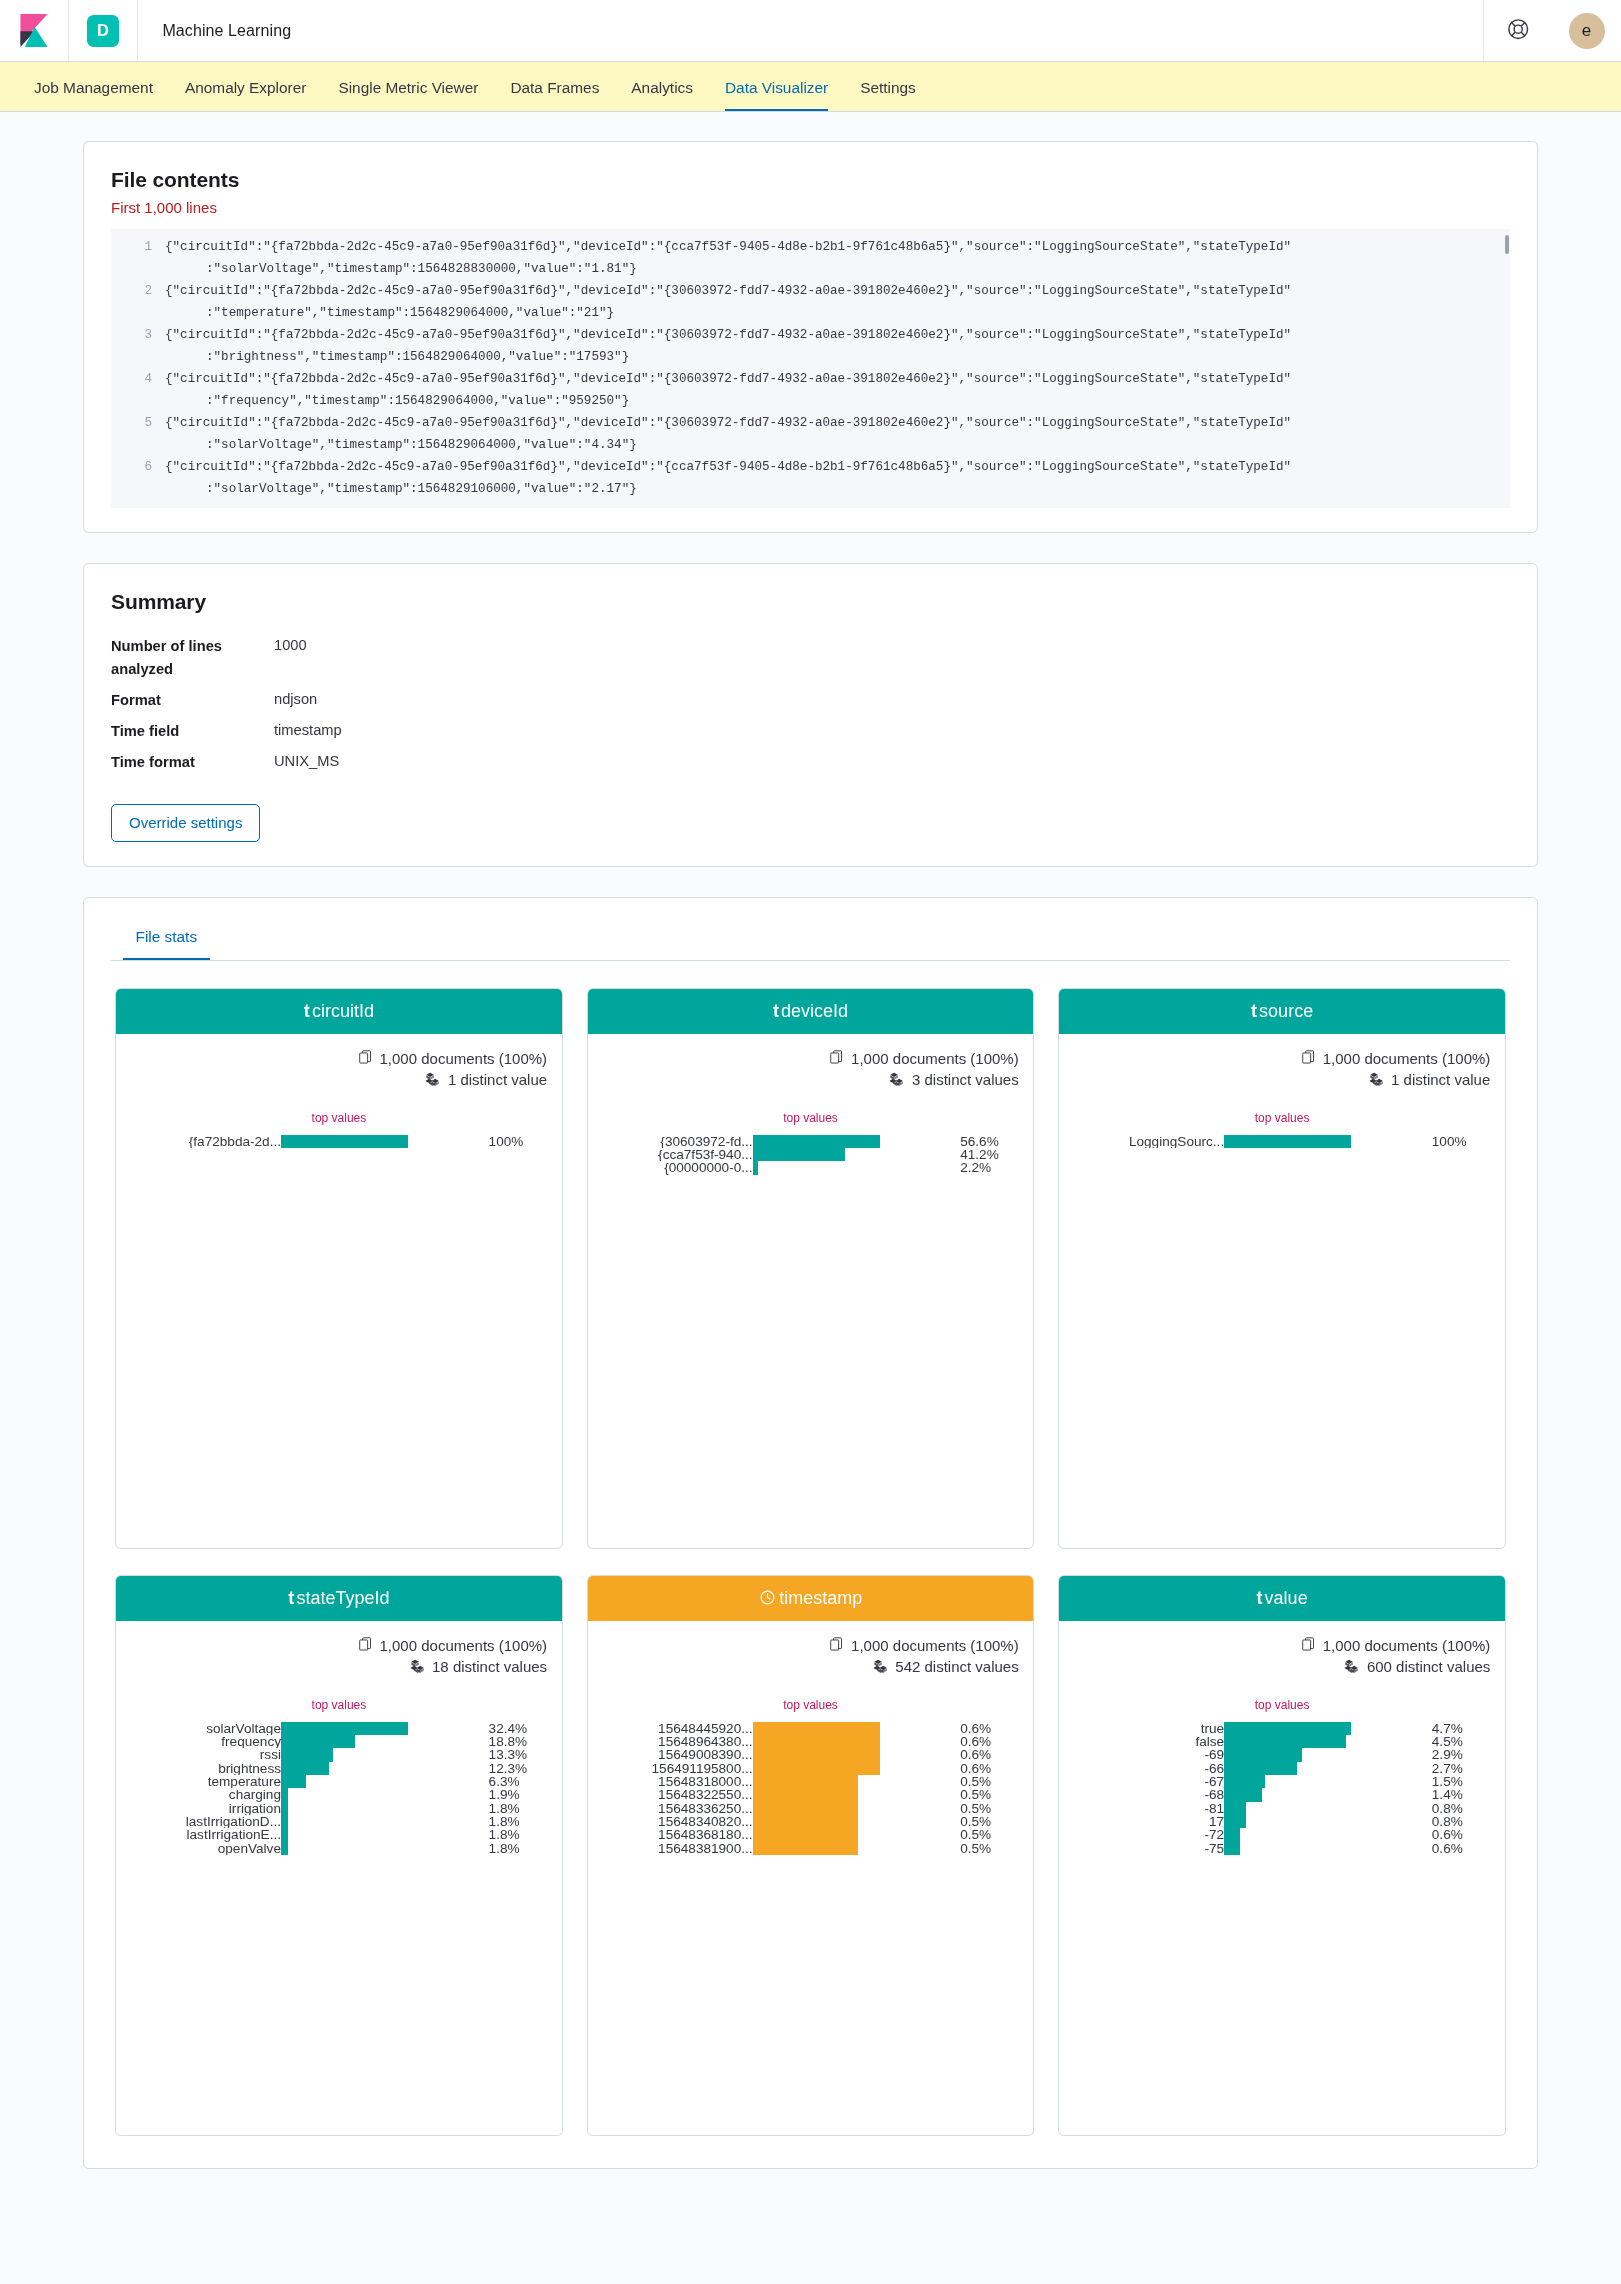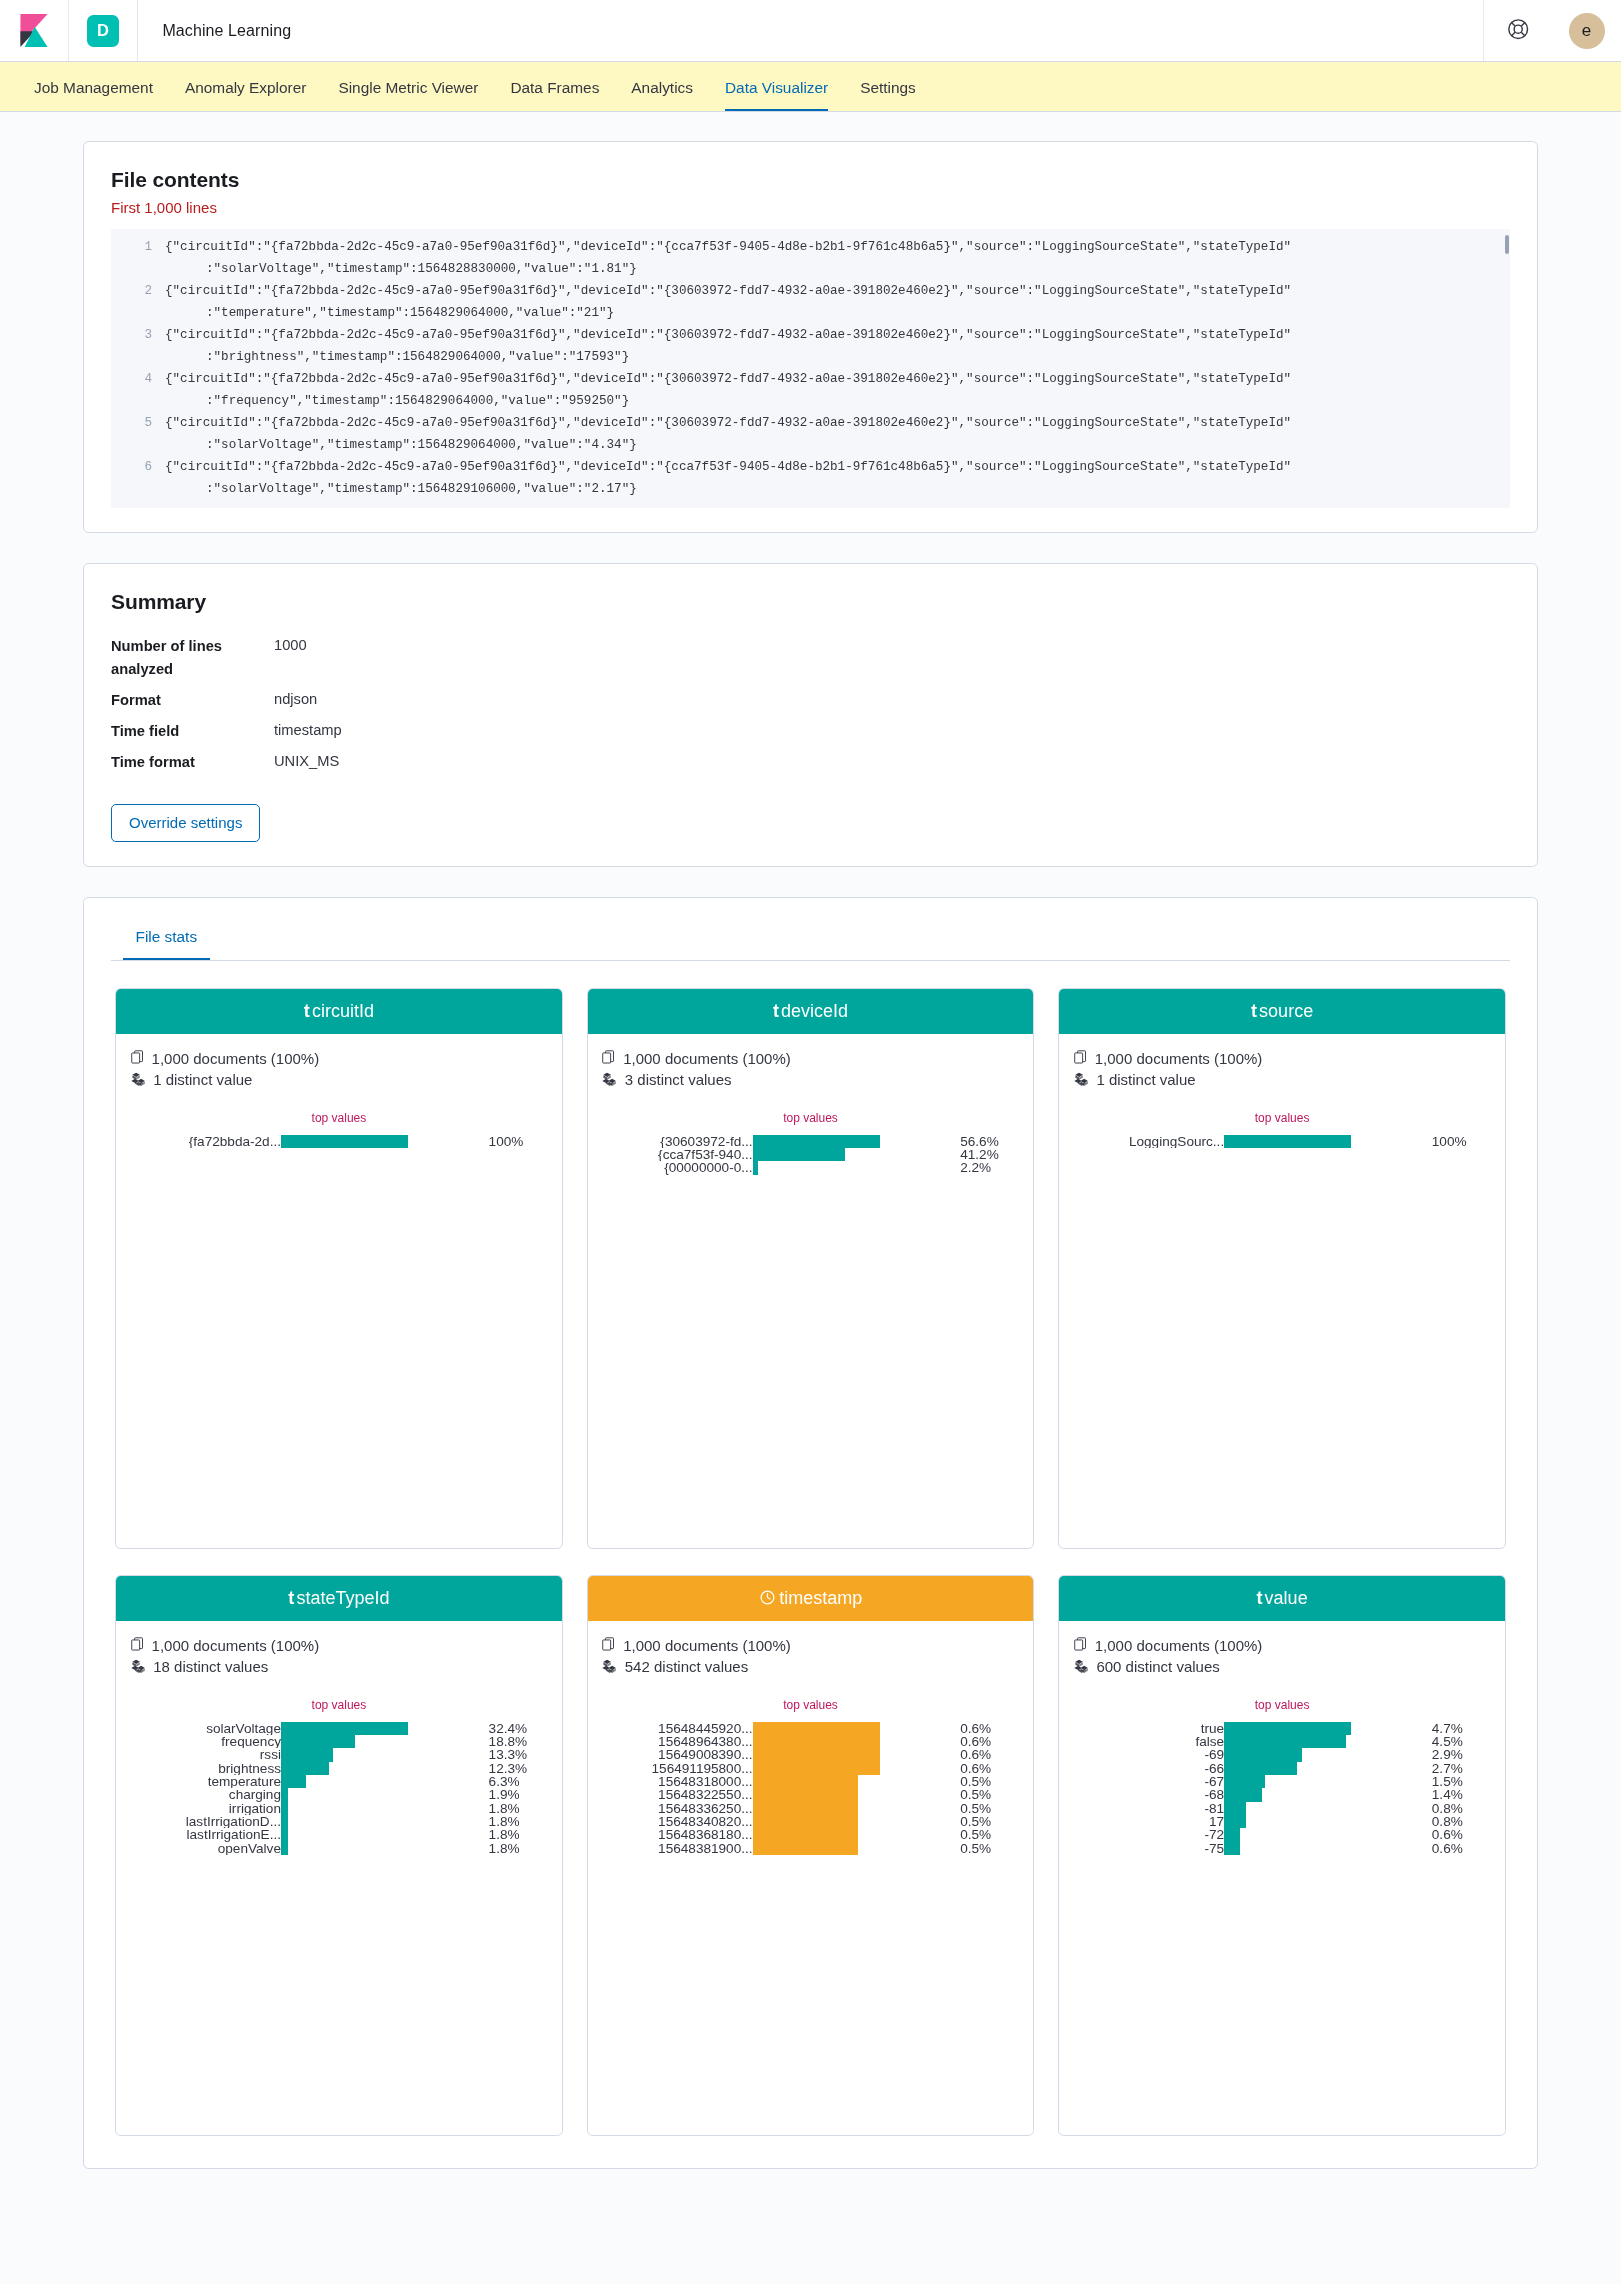--- a/index.html
+++ b/index.html
@@ -202,21 +202,21 @@
     font-weight: 700;
     font-size: 18px;
     line-height: 1;
     margin-right: 0.7px;
   }
   .fcard-head.teal { background: #00a69b; }
   .fcard-head.orange { background: #f5a623; }
   .fcard-body { padding: 16px 14.4px 0 14.4px; flex: 1; }
 
   .meta-line {
-    display: flex; align-items: center; justify-content: flex-start;
+    display: flex; align-items: center; justify-content: flex-end;
     gap: 6.5px;
     font-size: 15px; color: #343741;
     margin-bottom: 4.3px;
   }
   .meta-icon { display: inline-flex; align-items: center; }
 
   .topvalues-label {
     text-align: center;
     font-size: 12px;
     color: #be185d;

